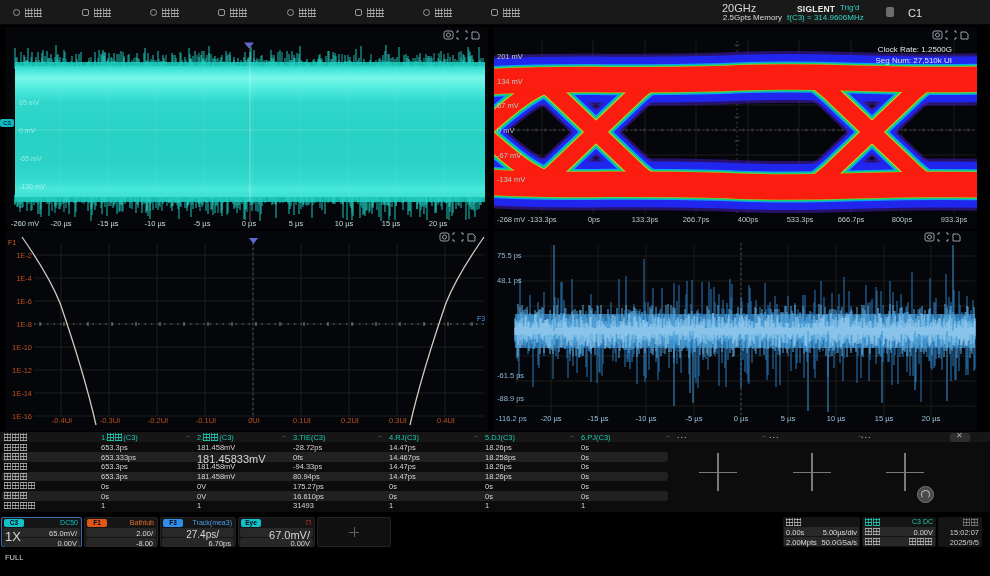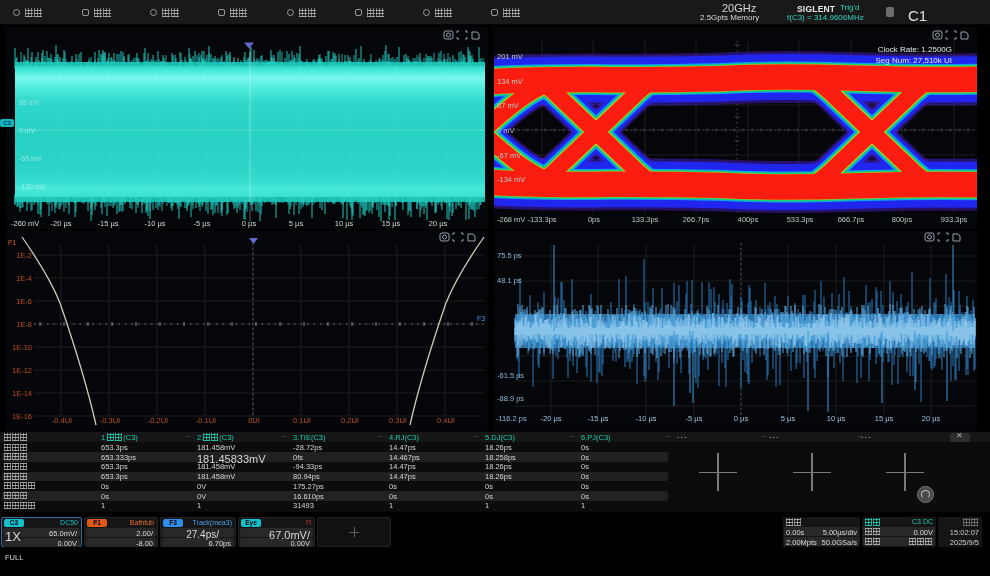--- a/index.html
+++ b/index.html
@@ -20,26 +20,26 @@
 <div class="a" style="left:230px;top:8px"><i class="z zw" style="width:8px;height:9px"></i><i class="z zw" style="width:8px;height:9px"></i></div>
 <div class="a" style="left:287px;top:9px;width:7px;height:7px;border:1px solid #9a9a9a;border-radius:4px"></div>
 <div class="a" style="left:299px;top:8px"><i class="z zw" style="width:8px;height:9px"></i><i class="z zw" style="width:8px;height:9px"></i></div>
 <div class="a" style="left:355px;top:9px;width:7px;height:7px;border:1px solid #9a9a9a;border-radius:2px"></div>
 <div class="a" style="left:367px;top:8px"><i class="z zw" style="width:8px;height:9px"></i><i class="z zw" style="width:8px;height:9px"></i></div>
 <div class="a" style="left:423px;top:9px;width:7px;height:7px;border:1px solid #9a9a9a;border-radius:4px"></div>
 <div class="a" style="left:435px;top:8px"><i class="z zw" style="width:8px;height:9px"></i><i class="z zw" style="width:8px;height:9px"></i></div>
 <div class="a" style="left:491px;top:9px;width:7px;height:7px;border:1px solid #9a9a9a;border-radius:2px"></div>
 <div class="a" style="left:503px;top:8px"><i class="z zw" style="width:8px;height:9px"></i><i class="z zw" style="width:8px;height:9px"></i></div>
 <div class="t" style="left:722px;top:2px;width:60px;text-align:left;font-size:11px;color:#d8d8d8">20GHz</div>
-<div class="t" style="left:700px;top:13px;width:82px;text-align:left;font-size:8px;color:#d8d8d8">2.5Gpts Memory</div>
+<div class="t" style="left:700px;top:13px;width:82px;text-align:right;font-size:8px;color:#d8d8d8">2.5Gpts Memory</div>
 <div class="t" style="left:797px;top:4px;font-size:8.5px;font-weight:bold;color:#e8e8e8;letter-spacing:.2px">SIGLENT</div>
 <div class="t" style="left:840px;top:3px;font-size:8px;color:#2fd5c5">Trig'd</div>
 <div class="t" style="left:787px;top:13px;font-size:8px;color:#2fd5c5">f(C3) = 314.9606MHz</div>
 <div class="a" style="left:886px;top:7px;width:8px;height:10px;background:#8a8a8a;border-radius:2px;opacity:.75"></div>
-<div class="t" style="left:908px;top:7px;font-size:15px;color:#e0e0e0">C1</div>
+<div class="t" style="left:908px;top:7px;font-size:11px;color:#e0e0e0">C1</div>
 <svg class="a" style="left:6px;top:27px" width="482" height="202" viewBox="0 0 482 202">
     <rect width="482" height="202" fill="#04060a"></rect>
     <rect x="9" y="35" width="470" height="6" fill="#17b2a6"></rect>
     <rect x="9" y="168" width="470" height="7" fill="#17b2a6"></rect>
     <path d="M9,41V21M10,41V31M11,41V39M12,41V38M13,41V39M14,41V38M15,41V39M17,41V38M18,41V28M20,41V37M21,41V33M22,41V21M23,41V39M24,41V38M25,41V37M26,41V25M27,41V39M28,41V37M29,41V35M30,41V30M31,41V38M32,41V25M33,41V33M34,41V36M35,41V35M36,41V26M37,41V23M38,41V39M39,41V29M40,41V37M41,41V24M42,41V31M43,41V38M45,41V27M46,41V39M47,41V38M48,41V39M49,41V30M50,41V18M51,41V28M52,41V27M53,41V36M54,41V30M55,41V35M56,41V37M57,41V31M58,41V23M59,41V35M60,41V38M61,41V38M62,41V38M63,41V39M65,41V34M66,41V29M67,41V36M69,41V39M70,41V27M71,41V36M72,41V38M73,41V27M75,41V25M76,41V36M78,41V38M80,41V35M81,41V38M82,41V35M83,41V34M84,41V39M85,41V39M86,41V38M87,41V38M88,41V37M89,41V25M90,41V38M91,41V38M93,41V23M94,41V38M95,41V27M96,41V28M97,41V23M98,41V29M99,41V25M100,41V39M101,41V34M102,41V33M103,41V26M104,41V37M105,41V30M106,41V31M107,41V39M108,41V26M109,41V34M110,41V38M111,41V27M112,41V38M113,41V27M114,41V39M115,41V24M116,41V39M117,41V25M118,41V29M119,41V39M120,41V38M121,41V38M122,41V39M123,41V27M125,41V35M127,41V38M128,41V31M129,41V35M130,41V38M131,41V26M132,41V31M133,41V39M134,41V38M135,41V38M136,41V37M137,41V37M138,41V26M139,41V21M140,41V34M141,41V36M142,41V26M143,41V39M144,41V38M145,41V32M146,41V39M147,41V28M148,41V33M149,41V36M150,41V39M151,41V39M152,41V24M153,41V38M155,41V34M156,41V34M157,41V28M158,41V31M159,41V38M160,41V35M161,41V39M162,41V38M163,41V38M164,41V39M165,41V37M166,41V26M167,41V28M168,41V39M169,41V28M170,41V31M171,41V38M172,41V39M173,41V37M174,41V39M175,41V37M176,41V33M177,41V39M178,41V38M179,41V30M181,41V37M183,41V21M184,41V32M185,41V32M186,41V34M187,41V29M188,41V39M189,41V24M190,41V39M191,41V39M193,41V30M194,41V37M195,41V28M196,41V24M197,41V32M198,41V24M199,41V35M200,41V31M201,41V28M202,41V38M203,41V19M204,41V38M205,41V27M206,41V39M207,41V31M208,41V32M209,41V29M210,41V32M211,41V36M212,41V31M213,41V38M214,41V39M215,41V30M217,41V35M218,41V39M219,41V39M220,41V24M221,41V39M222,41V27M223,41V36M224,41V25M225,41V37M226,41V39M227,41V38M228,41V30M229,41V38M231,41V38M232,41V31M233,41V38M234,41V39M235,41V36M236,41V38M238,41V30M239,41V25M240,41V33M241,41V39M242,41V31M243,41V39M244,41V25M245,41V20M248,41V23M249,41V39M250,41V33M251,41V34M252,41V39M253,41V32M255,41V29M258,41V33M259,41V39M260,41V33M261,41V35M263,41V34M264,41V35M265,41V23M266,41V39M267,41V31M268,41V28M270,41V35M271,41V38M272,41V25M273,41V38M274,41V23M275,41V35M276,41V35M277,41V39M278,41V38M279,41V31M280,41V37M281,41V24M282,41V35M283,41V27M284,41V36M285,41V33M286,41V24M287,41V33M288,41V28M289,41V31M290,41V39M291,41V26M292,41V36M293,41V27M294,41V19M295,41V37M296,41V34M297,41V39M298,41V38M299,41V36M300,41V39M301,41V32M302,41V37M303,41V37M304,41V39M305,41V38M307,41V33M308,41V32M309,41V34M310,41V38M311,41V37M312,41V32M313,41V28M314,41V33M315,41V34M316,41V38M318,41V35M319,41V38M320,41V29M321,41V39M322,41V24M323,41V24M324,41V37M325,41V35M326,41V32M327,41V25M328,41V39M329,41V26M330,41V29M332,41V38M333,41V27M335,41V37M336,41V37M337,41V37M339,41V28M340,41V35M341,41V37M342,41V28M343,41V33M344,41V30M345,41V34M346,41V38M347,41V38M348,41V39M349,41V39M350,41V22M351,41V38M352,41V39M353,41V31M354,41V35M355,41V19M357,41V39M358,41V32M359,41V39M360,41V39M362,41V35M363,41V39M364,41V33M365,41V38M366,41V38M367,41V39M369,41V39M370,41V39M371,41V35M372,41V38M373,41V32M374,41V31M375,41V37M376,41V33M377,41V28M378,41V34M379,41V24M380,41V18M381,41V38M382,41V38M383,41V27M384,41V39M385,41V31M386,41V38M387,41V30M388,41V39M389,41V32M390,41V36M391,41V30M392,41V38M393,41V20M394,41V39M395,41V39M396,41V39M397,41V37M398,41V28M400,41V27M401,41V31M402,41V39M403,41V33M404,41V39M405,41V34M406,41V38M407,41V39M408,41V35M409,41V31M410,41V38M411,41V34M412,41V39M413,41V30M414,41V26M415,41V33M416,41V39M417,41V38M418,41V35M419,41V39M420,41V27M421,41V35M422,41V29M423,41V29M424,41V36M425,41V39M426,41V31M427,41V38M428,41V35M429,41V38M430,41V34M431,41V39M432,41V38M433,41V26M434,41V34M435,41V24M436,41V34M437,41V37M438,41V32M439,41V32M440,41V37M442,41V36M443,41V39M444,41V30M445,41V39M446,41V39M447,41V28M448,41V39M449,41V32M450,41V38M451,41V35M452,41V36M453,41V25M454,41V38M455,41V24M456,41V39M457,41V27M458,41V28M459,41V30M461,41V38M462,41V20M463,41V23M464,41V25M465,41V29M466,41V28M467,41V32M468,41V39M469,41V35M470,41V39M471,41V39M472,41V36M473,41V20M474,41V39M475,41V38M476,41V39M478,41V35" stroke="#1cc4b7" stroke-width="1" fill="none"></path>
     <path d="M9,168V177M10,168V170M11,168V180M12,168V180M13,168V175M14,168V181M15,168V177M16,168V181M17,168V170M19,168V175M20,168V170M21,168V184M22,168V172M25,168V174M26,168V170M27,168V175M28,168V178M29,168V173M30,168V170M32,168V187M33,168V172M34,168V187M35,168V190M36,168V172M38,168V172M39,168V175M40,168V171M41,168V174M42,168V171M43,168V189M44,168V174M45,168V173M46,168V170M47,168V172M48,168V175M49,168V179M50,168V181M51,168V171M52,168V170M53,168V182M55,168V179M57,168V177M58,168V172M60,168V173M61,168V170M62,168V172M63,168V187M64,168V171M65,168V170M67,168V170M68,168V176M69,168V190M70,168V176M71,168V173M73,168V174M74,168V171M75,168V173M76,168V176M78,168V170M79,168V172M80,168V171M81,168V172M82,168V184M83,168V176M84,168V174M85,168V194M86,168V188M87,168V170M88,168V177M89,168V183M90,168V179M91,168V173M92,168V175M95,168V172M96,168V187M97,168V174M98,168V170M99,168V173M100,168V172M101,168V189M102,168V172M103,168V179M105,168V176M107,168V181M108,168V179M109,168V177M110,168V170M111,168V187M112,168V171M114,168V184M115,168V170M116,168V178M117,168V170M118,168V172M119,168V177M120,168V171M121,168V171M122,168V171M124,168V181M126,168V182M127,168V171M128,168V172M129,168V174M130,168V186M131,168V177M132,168V178M133,168V170M134,168V170M135,168V175M136,168V186M137,168V171M138,168V177M139,168V176M140,168V186M141,168V184M142,168V189M144,168V192M147,168V183M148,168V170M149,168V171M150,168V181M151,168V170M152,168V183M153,168V178M154,168V172M156,168V171M157,168V177M158,168V170M159,168V174M160,168V171M161,168V171M162,168V170M163,168V176M164,168V174M165,168V171M166,168V184M167,168V179M168,168V170M169,168V176M170,168V175M171,168V176M172,168V182M173,168V192M174,168V179M175,168V180M178,168V170M179,168V181M180,168V173M181,168V184M182,168V178M183,168V177M184,168V175M185,168V190M186,168V178M187,168V182M188,168V171M189,168V170M190,168V181M191,168V171M192,168V176M193,168V180M194,168V171M195,168V174M196,168V180M197,168V178M198,168V170M200,168V184M202,168V187M203,168V172M204,168V172M205,168V183M206,168V182M207,168V188M208,168V171M209,168V186M210,168V179M211,168V178M212,168V170M213,168V175M214,168V172M215,168V186M216,168V189M217,168V176M218,168V175M219,168V175M220,168V174M221,168V188M222,168V186M223,168V175M224,168V171M225,168V173M226,168V172M227,168V177M228,168V182M229,168V174M230,168V170M231,168V186M233,168V178M234,168V183M235,168V170M236,168V177M237,168V174M238,168V192M239,168V193M240,168V182M241,168V170M242,168V175M243,168V172M244,168V175M245,168V178M246,168V184M247,168V172M248,168V170M249,168V173M250,168V184M251,168V170M252,168V185M253,168V170M254,168V194M255,168V187M256,168V179M257,168V170M258,168V172M261,168V170M263,168V172M264,168V171M265,168V172M266,168V178M267,168V177M268,168V170M269,168V177M270,168V191M271,168V171M272,168V173M273,168V170M274,168V176M275,168V171M277,168V176M278,168V170M279,168V170M280,168V174M281,168V171M282,168V171M283,168V187M284,168V182M288,168V188M289,168V174M290,168V172M291,168V170M292,168V175M293,168V187M294,168V173M295,168V182M296,168V174M297,168V178M298,168V170M300,168V178M301,168V172M302,168V177M303,168V178M304,168V170M306,168V191M307,168V174M308,168V173M309,168V176M310,168V170M312,168V170M313,168V171M314,168V173M315,168V171M316,168V183M317,168V170M318,168V170M319,168V187M320,168V170M321,168V170M322,168V176M323,168V171M324,168V170M325,168V170M326,168V171M327,168V177M328,168V176M329,168V177M330,168V171M331,168V170M332,168V170M333,168V173M334,168V170M335,168V177M336,168V174M337,168V191M339,168V174M340,168V173M341,168V193M342,168V171M343,168V173M344,168V175M345,168V181M346,168V193M347,168V189M349,168V173M350,168V173M351,168V171M352,168V172M353,168V170M354,168V191M355,168V175M356,168V171M357,168V188M358,168V187M359,168V189M360,168V184M361,168V183M362,168V174M363,168V173M364,168V184M365,168V171M366,168V187M367,168V181M368,168V173M369,168V170M370,168V173M371,168V183M372,168V175M373,168V190M374,168V173M375,168V194M376,168V178M377,168V170M378,168V177M379,168V185M380,168V171M381,168V178M382,168V174M383,168V193M384,168V189M385,168V170M386,168V170M387,168V170M388,168V170M389,168V193M390,168V179M391,168V173M392,168V170M394,168V171M395,168V170M396,168V176M397,168V183M398,168V174M400,168V174M402,168V188M403,168V184M405,168V190M406,168V170M407,168V174M408,168V173M409,168V175M410,168V171M411,168V182M412,168V177M413,168V170M414,168V190M415,168V173M416,168V180M417,168V179M418,168V187M419,168V179M420,168V181M421,168V193M422,168V170M423,168V170M424,168V174M425,168V171M426,168V179M427,168V170M428,168V174M429,168V186M430,168V186M431,168V172M432,168V171M433,168V174M435,168V170M436,168V183M437,168V170M438,168V171M439,168V176M440,168V171M441,168V192M442,168V172M443,168V193M444,168V179M445,168V171M446,168V189M447,168V186M449,168V170M450,168V182M451,168V173M452,168V171M453,168V179M454,168V171M455,168V181M456,168V170M457,168V175M458,168V171M459,168V170M460,168V193M461,168V170M462,168V174M463,168V192M464,168V180M465,168V182M466,168V183M467,168V182M468,168V177M469,168V190M470,168V173M471,168V183M472,168V173M473,168V182M474,168V178M475,168V170M476,168V170M477,168V171M478,168V170" stroke="#1cc4b7" stroke-width="1" fill="none"></path>
     <path d="M9,42V40M10,42V36M11,42V30M12,42V37M13,42V38M14,42V39M15,42V25M17,42V40M18,42V34M19,42V30M20,42V34M21,42V33M22,42V34M24,42V37M25,42V30M26,42V39M27,42V40M28,42V40M29,42V40M30,42V33M31,42V37M33,42V39M34,42V40M35,42V40M36,42V31M38,42V34M39,42V40M43,42V31M44,42V31M45,42V40M46,42V32M47,42V36M48,42V39M49,42V39M51,42V32M52,42V37M53,42V33M54,42V40M56,42V40M57,42V35M58,42V40M59,42V25M60,42V32M61,42V40M62,42V35M63,42V39M64,42V37M65,42V39M66,42V36M67,42V40M68,42V40M69,42V39M70,42V40M71,42V32M72,42V39M73,42V39M74,42V36M75,42V37M76,42V37M77,42V39M78,42V38M79,42V40M80,42V38M81,42V36M83,42V31M84,42V38M85,42V30M86,42V39M87,42V40M88,42V39M89,42V33M90,42V38M91,42V40M92,42V31M93,42V40M94,42V39M95,42V38M96,42V39M97,42V25M99,42V26M100,42V39M101,42V40M102,42V31M103,42V39M104,42V40M105,42V35M106,42V34M107,42V39M108,42V33M109,42V40M110,42V40M111,42V35M112,42V38M113,42V40M114,42V40M115,42V39M116,42V35M117,42V39M118,42V31M119,42V36M120,42V40M121,42V40M122,42V28M123,42V39M124,42V38M125,42V40M126,42V33M127,42V38M128,42V39M129,42V39M130,42V30M131,42V39M132,42V39M133,42V32M134,42V37M136,42V39M137,42V40M138,42V40M139,42V37M140,42V36M141,42V33M142,42V40M143,42V34M144,42V36M145,42V39M146,42V34M147,42V39M149,42V40M150,42V33M151,42V40M152,42V40M153,42V32M154,42V35M155,42V36M156,42V40M157,42V40M158,42V34M160,42V28M161,42V40M162,42V40M163,42V40M164,42V40M165,42V40M166,42V39M168,42V39M169,42V40M170,42V39M171,42V40M172,42V40M173,42V40M174,42V25M175,42V26M176,42V39M177,42V40M178,42V39M179,42V39M180,42V33M181,42V40M182,42V40M183,42V38M184,42V27M185,42V31M186,42V36M187,42V36M188,42V38M190,42V39M191,42V28M192,42V39M193,42V26M194,42V40M195,42V36M196,42V34M197,42V31M198,42V33M199,42V34M200,42V40M201,42V39M202,42V36M203,42V26M205,42V40M206,42V39M207,42V36M208,42V37M209,42V39M210,42V40M211,42V39M213,42V40M214,42V33M215,42V40M216,42V28M217,42V39M218,42V34M219,42V38M220,42V36M221,42V29M222,42V37M224,42V28M225,42V37M226,42V36M227,42V35M228,42V33M229,42V38M230,42V40M231,42V35M232,42V40M233,42V38M235,42V33M237,42V40M238,42V40M240,42V40M241,42V40M242,42V32M243,42V30M245,42V38M246,42V35M247,42V35M248,42V31M249,42V36M250,42V36M251,42V31M252,42V39M253,42V38M254,42V39M255,42V39M256,42V28M257,42V40M258,42V39M259,42V36M260,42V40M261,42V33M262,42V35M263,42V34M264,42V36M265,42V31M266,42V28M267,42V34M268,42V32M269,42V35M270,42V34M271,42V40M272,42V40M273,42V38M274,42V37M275,42V35M276,42V25M277,42V36M278,42V39M279,42V40M280,42V38M281,42V40M282,42V39M284,42V33M285,42V36M287,42V36M288,42V31M289,42V39M290,42V39M291,42V40M292,42V38M293,42V31M294,42V40M295,42V33M298,42V35M299,42V39M300,42V34M301,42V40M302,42V36M303,42V36M304,42V37M306,42V40M307,42V40M308,42V39M309,42V37M311,42V40M312,42V34M313,42V31M314,42V27M315,42V31M316,42V32M317,42V36M318,42V40M319,42V40M321,42V38M322,42V40M323,42V38M324,42V36M325,42V32M326,42V37M327,42V37M328,42V28M329,42V35M330,42V40M331,42V38M332,42V37M333,42V33M334,42V37M335,42V40M336,42V27M337,42V37M338,42V37M339,42V34M340,42V34M341,42V38M342,42V38M343,42V34M344,42V38M346,42V35M347,42V40M348,42V28M349,42V39M350,42V40M351,42V35M352,42V33M353,42V40M354,42V36M355,42V39M356,42V39M357,42V38M358,42V40M359,42V36M360,42V39M361,42V40M362,42V38M363,42V40M364,42V40M365,42V27M367,42V37M368,42V35M370,42V33M371,42V37M372,42V40M373,42V35M374,42V37M375,42V40M376,42V38M377,42V40M378,42V40M379,42V40M380,42V37M381,42V34M382,42V27M383,42V34M384,42V37M385,42V35M386,42V38M387,42V39M388,42V40M389,42V37M390,42V36M391,42V39M392,42V40M393,42V39M394,42V35M395,42V38M396,42V40M397,42V35M398,42V36M399,42V35M400,42V39M401,42V35M402,42V29M403,42V32M404,42V40M405,42V39M406,42V38M407,42V31M408,42V38M409,42V34M410,42V37M411,42V28M412,42V40M413,42V39M414,42V38M415,42V40M417,42V39M418,42V31M419,42V39M420,42V39M421,42V31M423,42V37M424,42V31M425,42V29M426,42V36M428,42V26M429,42V40M430,42V40M431,42V39M432,42V31M433,42V38M434,42V33M435,42V40M436,42V40M437,42V36M438,42V27M439,42V38M441,42V32M442,42V26M443,42V37M445,42V35M446,42V40M447,42V39M448,42V37M449,42V37M450,42V40M451,42V33M452,42V40M453,42V40M454,42V38M455,42V31M457,42V33M458,42V34M459,42V37M460,42V40M461,42V36M463,42V29M464,42V31M465,42V36M466,42V39M467,42V35M468,42V39M469,42V40M470,42V36M471,42V40M472,42V39M473,42V36M474,42V33M475,42V31M476,42V40M477,42V31M478,42V40" stroke="#25d2c5" stroke-width="1" fill="none" opacity="0.8"></path>
     <path d="M9,167V178M10,167V171M11,167V170M12,167V178M13,167V170M14,167V185M16,167V172M17,167V180M18,167V173M19,167V172M20,167V170M21,167V176M22,167V170M23,167V177M25,167V184M26,167V183M27,167V172M28,167V175M29,167V170M30,167V176M31,167V174M32,167V177M33,167V169M34,167V173M35,167V182M36,167V169M37,167V175M38,167V169M40,167V171M41,167V177M42,167V176M43,167V169M44,167V177M45,167V170M46,167V184M47,167V172M48,167V174M49,167V186M50,167V170M51,167V178M52,167V169M53,167V169M54,167V182M55,167V171M56,167V169M58,167V185M59,167V176M60,167V181M61,167V176M62,167V174M63,167V178M64,167V170M65,167V169M66,167V170M67,167V172M68,167V170M69,167V169M70,167V185M71,167V170M72,167V172M73,167V172M74,167V170M75,167V172M76,167V169M77,167V171M78,167V177M79,167V174M81,167V169M82,167V169M83,167V172M84,167V170M85,167V182M86,167V180M87,167V175M88,167V172M89,167V169M90,167V169M91,167V171M92,167V169M94,167V171M95,167V181M96,167V176M97,167V173M98,167V176M99,167V180M100,167V175M101,167V172M102,167V170M103,167V169M104,167V170M105,167V179M106,167V170M107,167V173M108,167V169M109,167V175M110,167V169M111,167V173M112,167V170M113,167V185M114,167V177M115,167V178M116,167V185M117,167V184M118,167V172M119,167V175M120,167V173M121,167V170M122,167V169M123,167V171M124,167V176M125,167V172M126,167V169M127,167V170M128,167V170M129,167V174M130,167V170M131,167V170M132,167V181M133,167V169M134,167V170M136,167V178M137,167V174M138,167V169M139,167V169M140,167V171M141,167V184M142,167V169M143,167V176M144,167V184M145,167V177M146,167V169M148,167V169M149,167V172M150,167V171M151,167V170M152,167V171M153,167V170M154,167V180M155,167V173M156,167V184M157,167V169M159,167V173M161,167V179M162,167V169M163,167V176M164,167V175M165,167V181M166,167V179M167,167V172M168,167V170M169,167V176M171,167V178M172,167V176M173,167V176M174,167V172M175,167V174M176,167V171M177,167V175M178,167V172M179,167V169M180,167V170M181,167V181M182,167V179M183,167V171M184,167V170M185,167V175M186,167V173M187,167V172M188,167V172M189,167V169M190,167V171M191,167V172M192,167V170M193,167V177M194,167V184M195,167V177M197,167V174M198,167V171M199,167V175M200,167V170M201,167V176M202,167V169M203,167V172M204,167V172M205,167V170M206,167V172M207,167V178M208,167V171M209,167V171M210,167V169M211,167V170M212,167V186M213,167V173M214,167V169M215,167V172M216,167V183M217,167V169M219,167V169M220,167V174M221,167V173M223,167V169M224,167V170M225,167V172M226,167V174M227,167V172M228,167V169M229,167V181M230,167V179M231,167V173M232,167V181M233,167V172M234,167V172M235,167V175M236,167V169M238,167V171M239,167V183M240,167V176M241,167V185M242,167V175M243,167V169M244,167V174M245,167V174M246,167V178M247,167V176M248,167V177M249,167V170M250,167V174M251,167V170M252,167V169M253,167V177M254,167V173M255,167V175M256,167V171M257,167V171M258,167V170M259,167V176M260,167V169M261,167V169M262,167V172M264,167V174M265,167V171M266,167V169M267,167V173M268,167V169M269,167V170M270,167V178M271,167V170M272,167V169M273,167V169M274,167V169M275,167V169M276,167V170M277,167V170M278,167V171M279,167V169M280,167V173M281,167V174M282,167V177M283,167V172M284,167V171M285,167V179M286,167V174M287,167V169M288,167V173M289,167V174M290,167V178M291,167V171M292,167V169M293,167V169M294,167V176M295,167V176M296,167V171M297,167V180M298,167V177M299,167V171M300,167V170M301,167V179M302,167V173M304,167V169M305,167V176M306,167V174M307,167V178M308,167V169M309,167V172M310,167V169M311,167V172M313,167V170M314,167V181M315,167V170M316,167V169M317,167V170M318,167V169M319,167V170M320,167V172M323,167V174M324,167V169M325,167V171M326,167V174M327,167V176M328,167V169M329,167V171M330,167V173M331,167V170M333,167V172M334,167V171M336,167V176M337,167V178M338,167V175M339,167V173M340,167V169M341,167V171M343,167V176M344,167V179M345,167V172M346,167V186M347,167V173M348,167V172M349,167V169M350,167V169M351,167V173M352,167V177M353,167V171M354,167V170M355,167V179M356,167V181M357,167V171M358,167V175M359,167V175M360,167V171M361,167V175M362,167V175M363,167V186M364,167V174M365,167V169M366,167V180M367,167V178M368,167V169M369,167V176M370,167V173M371,167V174M372,167V174M373,167V169M374,167V169M377,167V173M378,167V178M380,167V178M381,167V171M382,167V179M383,167V179M384,167V169M385,167V170M386,167V180M387,167V172M388,167V169M389,167V176M390,167V179M391,167V169M392,167V171M393,167V174M394,167V170M396,167V172M397,167V176M398,167V169M400,167V170M401,167V173M402,167V172M403,167V171M404,167V184M405,167V174M406,167V170M407,167V175M408,167V175M409,167V169M410,167V172M411,167V182M412,167V169M413,167V174M414,167V178M415,167V183M416,167V171M417,167V174M418,167V169M419,167V171M420,167V177M421,167V176M424,167V173M425,167V176M426,167V170M427,167V171M428,167V171M429,167V169M430,167V184M431,167V169M432,167V178M433,167V176M434,167V173M435,167V179M437,167V173M438,167V169M439,167V172M440,167V176M441,167V176M442,167V169M443,167V180M444,167V185M445,167V171M447,167V169M448,167V169M449,167V173M450,167V174M451,167V170M452,167V178M453,167V171M454,167V169M455,167V170M456,167V173M457,167V169M458,167V169M459,167V169M460,167V173M462,167V178M463,167V171M464,167V177M465,167V175M466,167V173M467,167V169M468,167V184M469,167V169M470,167V176M471,167V170M472,167V175M473,167V170M474,167V171M475,167V178M476,167V171M477,167V171M478,167V171" stroke="#25d2c5" stroke-width="1" fill="none" opacity="0.8"></path>
     <defs>
       <linearGradient id="bgrad" x1="0" y1="39" x2="0" y2="170" gradientUnits="userSpaceOnUse">

